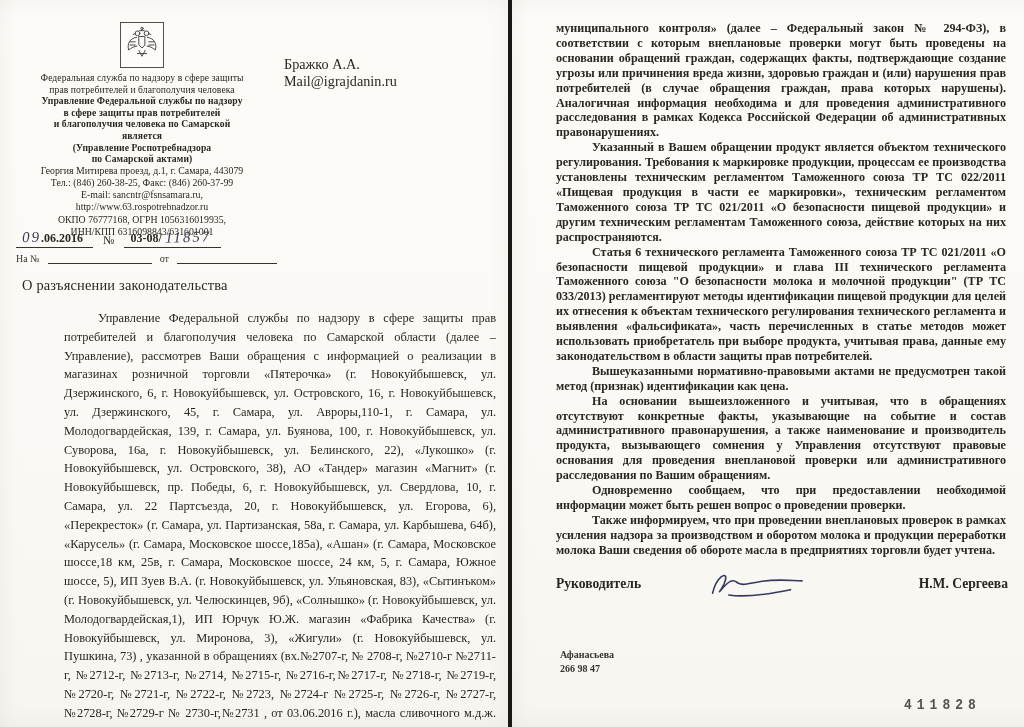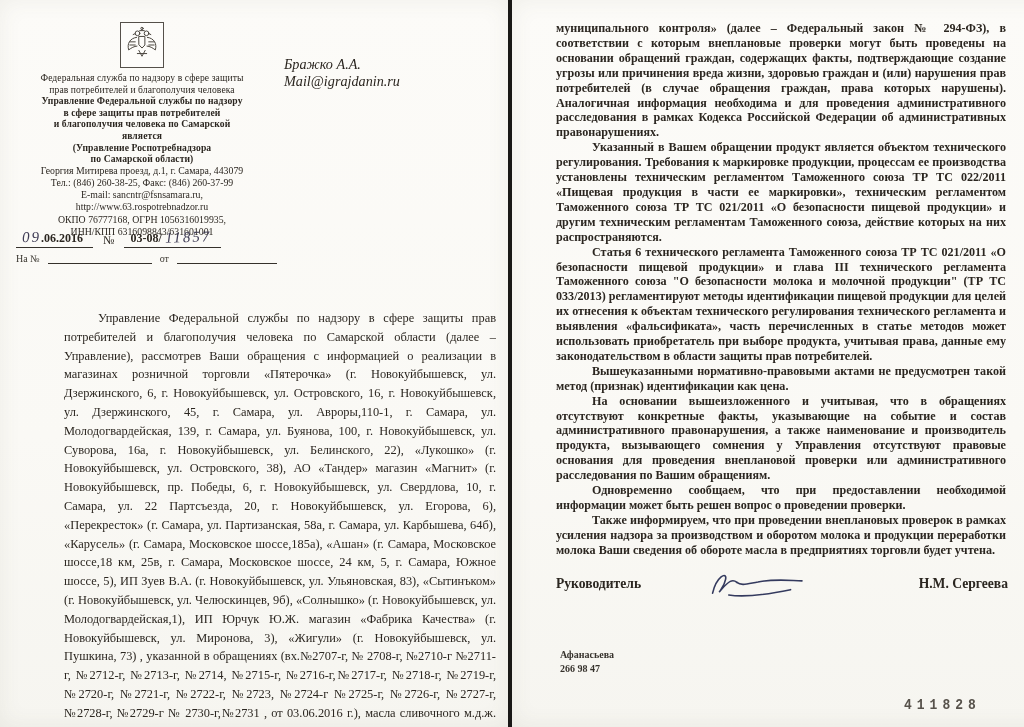--- a/index.html
+++ b/index.html
@@ -39,21 +39,21 @@
     display:inline-block;transform:rotate(-2deg);
   }
   .na-row{
     position:absolute;top:252px;left:16px;width:330px;
     display:flex;align-items:flex-end;gap:8px;font-size:10px;color:#3a362f;
   }
   .blank{display:inline-block;width:104px;border-bottom:1.4px solid #35312b;height:11px;}
   .blank.short{width:100px;}
 
   
-  .recipient{position:absolute;top:56px;left:284px;font-size:14.2px;font-style:italic;}
+  .recipient{position:absolute;top:56px;left:284px;font-size:14.2px;}
   .recipient .email{}
 
   
   .subject{position:absolute;top:277px;left:22px;font-size:14.4px;letter-spacing:.2px;}
   .body1{
     position:absolute;top:309px;left:64px;width:432px;
     font-size:12.4px;line-height:18.8px;text-align:justify;
   }
   .body1 p{margin:0;text-indent:34px;}
   .body2{
@@ -111,21 +111,21 @@
       </div>
 
       <div class="org">
         <div>Федеральная служба по надзору в сфере защиты</div>
         <div>прав потребителей и благополучия человека</div>
         <div class="b">Управление Федеральной службы по надзору</div>
         <div class="b">в сфере защиты прав потребителей</div>
         <div class="b">и благополучия человека по Самарской</div>
         <div class="b">является</div>
         <div class="b">(Управление Роспотребнадзора</div>
-        <div class="b">по Самарской области)</div>
+        <div class="b">по Самарской актами)</div>
       </div>
 
       <div class="contacts">
         <div>Георгия Митирева проезд, д.1, г. Самара, 443079</div>
         <div>Тел.: (846) 260-38-25, Факс: (846) 260-37-99</div>
         <div>E-mail: sancntr@fsnsamara.ru,</div>
         <div>http://www.63.rospotrebnadzor.ru</div>
         <div>ОКПО 76777168, ОГРН 1056316019935,</div>
         <div>ИНН/КПП 6316098843/631601001</div>
       </div>
@@ -142,20 +142,21 @@
       <span class="blank"></span>
       <span>от</span>
       <span class="blank short"></span>
     </div>
 
     <div class="recipient">
       <div>Бражко А.А.</div>
       <div class="email">Mail@igrajdanin.ru</div>
     </div>
 
+    <div class="subject">О разъяснении законодательства</div>
 
     <div class="body1">
       <p>Управление Федеральной службы по надзору в сфере защиты прав потребителей и благополучия человека по Самарской области (далее – Управление), рассмотрев Ваши обращения с информацией о реализации в магазинах розничной торговли «Пятерочка» (г. Новокуйбышевск, ул. Дзержинского, 6, г. Новокуйбышевск, ул. Островского, 16, г. Новокуйбышевск, ул. Дзержинского, 45, г. Самара, ул. Авроры,110-1, г. Самара, ул. Молодогвардейская, 139, г. Самара, ул. Буянова, 100, г. Новокуйбышевск, ул. Суворова, 16а, г. Новокуйбышевск, ул. Белинского, 22), «Лукошко»  (г. Новокуйбышевск, ул. Островского, 38), АО «Тандер» магазин «Магнит» (г. Новокуйбышевск, пр. Победы, 6, г. Новокуйбышевск, ул. Свердлова, 10, г. Самара, ул. 22 Партсъезда, 20, г. Новокуйбышевск, ул. Егорова, 6), «Перекресток» (г. Самара, ул. Партизанская, 58а, г. Самара, ул. Карбышева, 64б),  «Карусель» (г. Самара, Московское шоссе,185а), «Ашан» (г. Самара, Московское шоссе,18 км, 25в,  г. Самара, Московское шоссе, 24 км, 5, г. Самара, Южное шоссе, 5), ИП Зуев В.А. (г. Новокуйбышевск, ул. Ульяновская, 83), «Сытинъком»  (г. Новокуйбышевск, ул. Челюскинцев, 9б), «Солнышко» (г. Новокуйбышевск, ул. Молодогвардейская,1), ИП Юрчук Ю.Ж. магазин «Фабрика Качества» (г. Новокуйбышевск, ул. Миронова, 3), «Жигули» (г. Новокуйбышевск, ул. Пушкина, 73) , указанной в обращениях (вх.№2707-г, № 2708-г, №2710-г №2711-г, №2712-г, №2713-г, №2714, №2715-г, №2716-г,№2717-г, №2718-г, №2719-г, №2720-г,  №2721-г, №2722-г, №2723, №2724-г №2725-г, №2726-г, №2727-г, №2728-г, №2729-г № 2730-г,№2731 , от 03.06.2016 г.), масла сливочного м.д.ж. 82,5 % и 72,5% в пачках по цене ниже 300 рублей за 1 кг и предложением о привлечении к административной ответственности соответствующих лиц, на основании данной информации, сообщает следующее.</p>
 
     </div>
   </div>
 
   <div id="divider"></div>
 
   <div class="page" id="page2">

